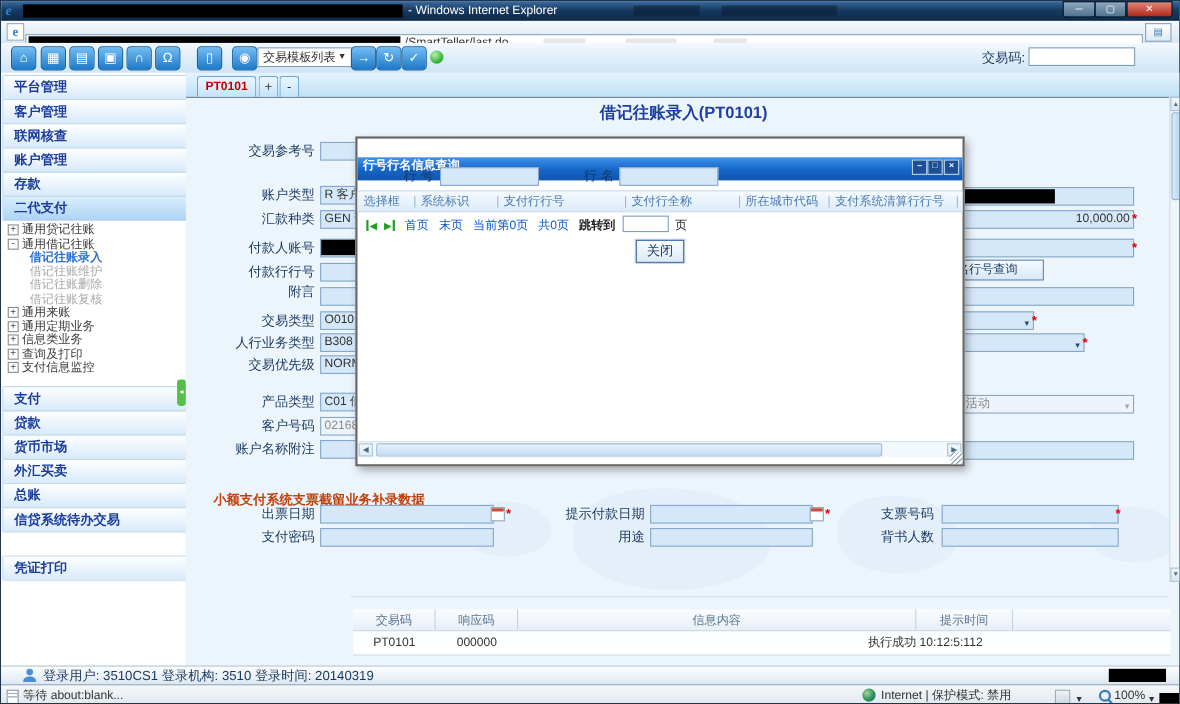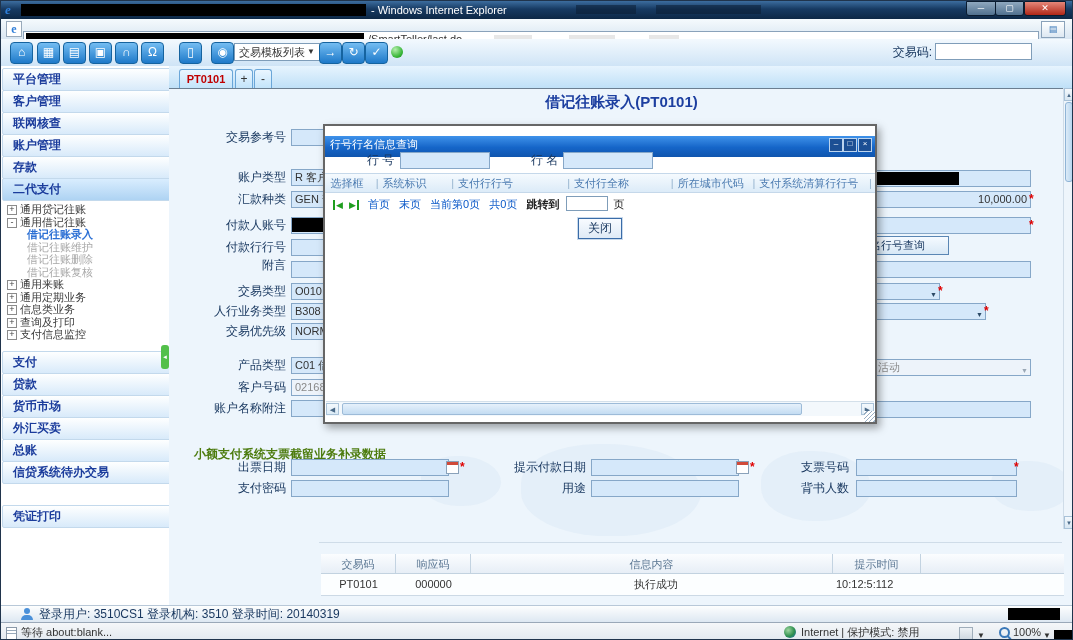--- a/index.html
+++ b/index.html
@@ -41,34 +41,34 @@
   .blob{position:absolute;background:#dce9f6;border-radius:45% 55% 50% 50%;opacity:.55}
   .lbl{position:absolute;left:0;width:117px;text-align:right;height:16px;line-height:16px;color:#17365e;white-space:nowrap}
   .fld{position:absolute;height:15px;background:#d5e8fa;border:1px solid #86a7c8;font-size:11px;line-height:15px;padding:0 3px;color:#333;white-space:nowrap;overflow:hidden}
   .sel::after{content:"▼";position:absolute;right:2px;top:3px;font-size:7px;color:#2c4a66}
   .ro{background:#edf3fa;color:#8a8a8a}
   .ro.sel::after{color:#9aa8b6}
   .rt{text-align:right}
   .req{position:absolute;color:#e00000;font-weight:bold;height:16px;line-height:16px}
   .cal{position:absolute;width:11px;height:11px;border:1px solid #8aa2ba;background:linear-gradient(#d04a3a,#d04a3a) no-repeat 0 0/11px 3px,#fff}
   .fbtn{position:absolute;height:17px;background:linear-gradient(#f5faff,#d8e8f6);border:1px solid #5a86b4;font-size:11px;line-height:16px;text-align:center;color:#17365e}
-  .secttl{position:absolute;font-weight:bold;color:#4d7c0f}
+  .secttl{position:absolute;font-weight:bold;color:#c2410c}
   
   .vsb{right:0;top:22px;width:10px;height:441px;background:#eef5fb;border-left:1px solid #cfdce8}
   .sbtn{position:absolute;left:0;width:10px;height:13px;background:linear-gradient(#f4f9fd,#d7e6f2);border:1px solid #a9c2d8;color:#4a6a88;font-size:6px;text-align:center;line-height:12px;box-sizing:border-box}
   .sthumb{position:absolute;left:1px;width:8px;background:linear-gradient(90deg,#dcebf8,#b8d6ef);border:1px solid #8fb4d6;border-radius:3px;box-sizing:border-box}
   
   .mtbl{left:152px;top:488px;width:743px}
   .mh{height:19px;background:linear-gradient(#fbfdff,#e7eef6);border-bottom:1px solid #c2d2e0;color:#5a7692;font-size:11px}
   .mr{height:21px;background:#fcfeff;border-bottom:1px solid #ccd9e5;font-size:11px;color:#333}
   .mc{float:left;height:100%;line-height:20px;text-align:center;box-sizing:border-box}
   .mc.b{border-right:1px solid #c3d3e1}
   
   .dlg{left:154px;top:58px;width:550px;height:296px;background:#fff;border:2px solid #666;box-shadow:3px 4px 8px rgba(0,0,0,.35);z-index:50}
-  .dlgtitle{left:0;top:10px;width:100%;height:21px;background:linear-gradient(#3f92ea,#1565c8 55%,#0f55ae);color:#fff;font-weight:normal;font-size:11px;line-height:17px}
+  .dlgtitle{left:0;top:17px;width:100%;height:21px;background:linear-gradient(#3f92ea,#1565c8 55%,#0f55ae);color:#fff;font-weight:bold;font-size:11px;line-height:17px}
   .dbtn{position:absolute;top:2px;width:12px;height:12px;background:#1c4f94;border:1px solid #bcd4ee;color:#fff;font-size:8px;line-height:10px;text-align:center}
   .dlbl{position:absolute;color:#17365e;font-size:12px;height:16px;line-height:16px}
   .dfld{position:absolute;height:15px;background:#d5e8fa;border:1px solid #86a7c8}
   .dhead{position:absolute;left:0;top:47px;width:100%;height:18px;background:linear-gradient(#f5fafe,#dcebf8);border-top:1px solid #c5d8ea;border-bottom:1px solid #c5d8ea;
          white-space:nowrap;overflow:hidden;font-size:11px;color:#4a7ab0;line-height:18px}
   .dth{display:inline-block;text-align:center}
   .dth:not(:first-child)::before{content:"|";color:#97b4cf;margin-right:4px}
   .dpage{position:absolute;left:8px;top:70px;height:16px;font-size:11px;line-height:16px;white-space:nowrap}
   .plink{color:#0a58c8;margin-right:6px}
   .navf{color:#1f9e1f;border-left:2px solid #1f9e1f;padding-left:1px;font-size:9px;margin-right:3px}
@@ -250,21 +250,21 @@
     <div class="abs mtbl">
       <div class="mh">
         <span class="mc b" style="width:75px">交易码</span>
         <span class="mc b" style="width:75px">响应码</span>
         <span class="mc b" style="width:362px">信息内容</span>
         <span class="mc b" style="width:88px">提示时间</span>
       </div>
       <div class="mr">
         <span class="mc" style="width:75px">PT0101</span>
         <span class="mc" style="width:75px">000000</span>
-        <span class="mc" style="width:362px;text-align:center;padding-left:8px">执行成功</span>
+        <span class="mc" style="width:362px;text-align:right;padding-left:8px">执行成功</span>
         <span class="mc" style="width:88px;text-align:left;padding-left:3px">10:12:5:112</span>
       </div>
     </div>
 
     <div class="abs vsb">
       <span class="sbtn" style="top:0">▲</span>
       <span class="sthumb" style="top:14px;height:80px"></span>
       <span class="sbtn" style="bottom:0">▼</span>
     </div>
 

